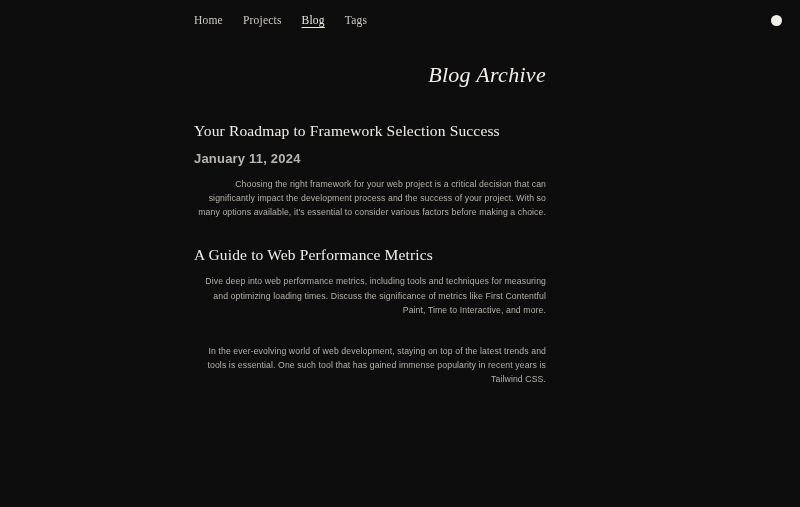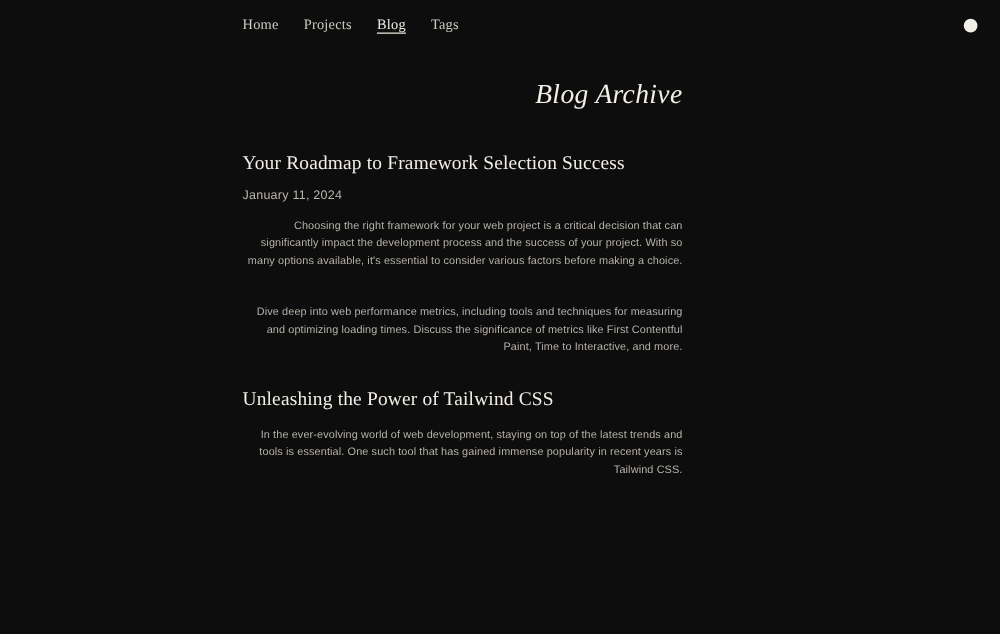--- a/index.html
+++ b/index.html
@@ -91,24 +91,25 @@
     font-size: 15.5px;
     font-weight: 400;
     color: #f2eee7;
     margin: 0 0 10px 0;
     letter-spacing: 0.15px;
     cursor: pointer;
     line-height: 1.2;
   }
   .post-date {
     font-family: "Liberation Sans", sans-serif;
-    font-size: 10px;
+    font-size: 13px;
     color: #b9b4ad;
     margin: 0 0 11px 0;
     letter-spacing: 0.2px;
+    font-weight: bold;
   }
   .post-excerpt {
     font-family: "Liberation Sans", sans-serif;
     font-size: 8.7px;
     line-height: 1.62;
     color: #b6b1aa;
     margin: 0;
     letter-spacing: 0.1px;
     text-align: right;
   }
@@ -131,24 +132,24 @@
   <div class="content">
     <h1 class="archive-title">Blog Archive</h1>
 
     <div class="post">
       <h2 class="post-title">Your Roadmap to Framework Selection Success</h2>
       <div class="post-date">January 11, 2024</div>
       <p class="post-excerpt">Choosing the right framework for your web project is a critical decision that can significantly impact the development process and the success of your project. With so many options available, it's essential to consider various factors before making a choice.</p>
     </div>
 
     <div class="post">
+      <h2 class="post-title">A Guide to Web Performance Metrics</h2>
       <p class="post-excerpt">Dive deep into web performance metrics, including tools and techniques for measuring and optimizing loading times. Discuss the significance of metrics like First Contentful Paint, Time to Interactive, and more.</p>
     </div>
 
     <div class="post">
-      <h2 class="post-title">Unleashing the Power of Tailwind CSS</h2>
       <p class="post-excerpt">In the ever-evolving world of web development, staying on top of the latest trends and tools is essential. One such tool that has gained immense popularity in recent years is Tailwind CSS.</p>
     </div>
 
 
   </div>
 
 </div>
 
 </body></html>

